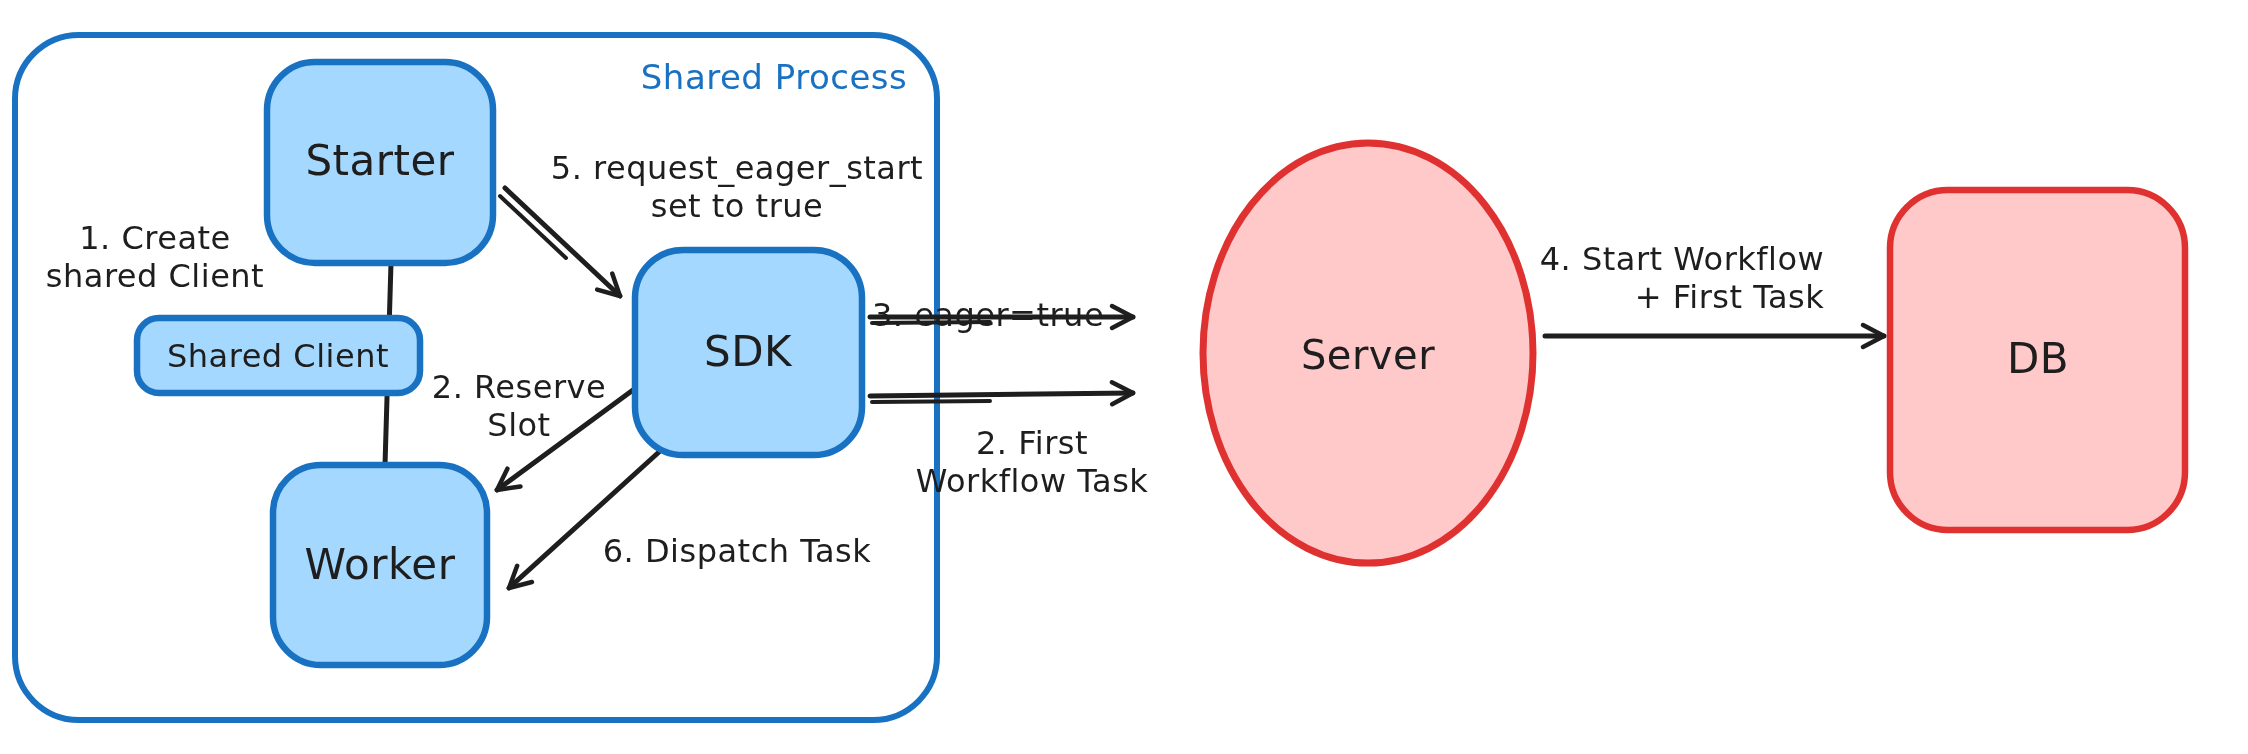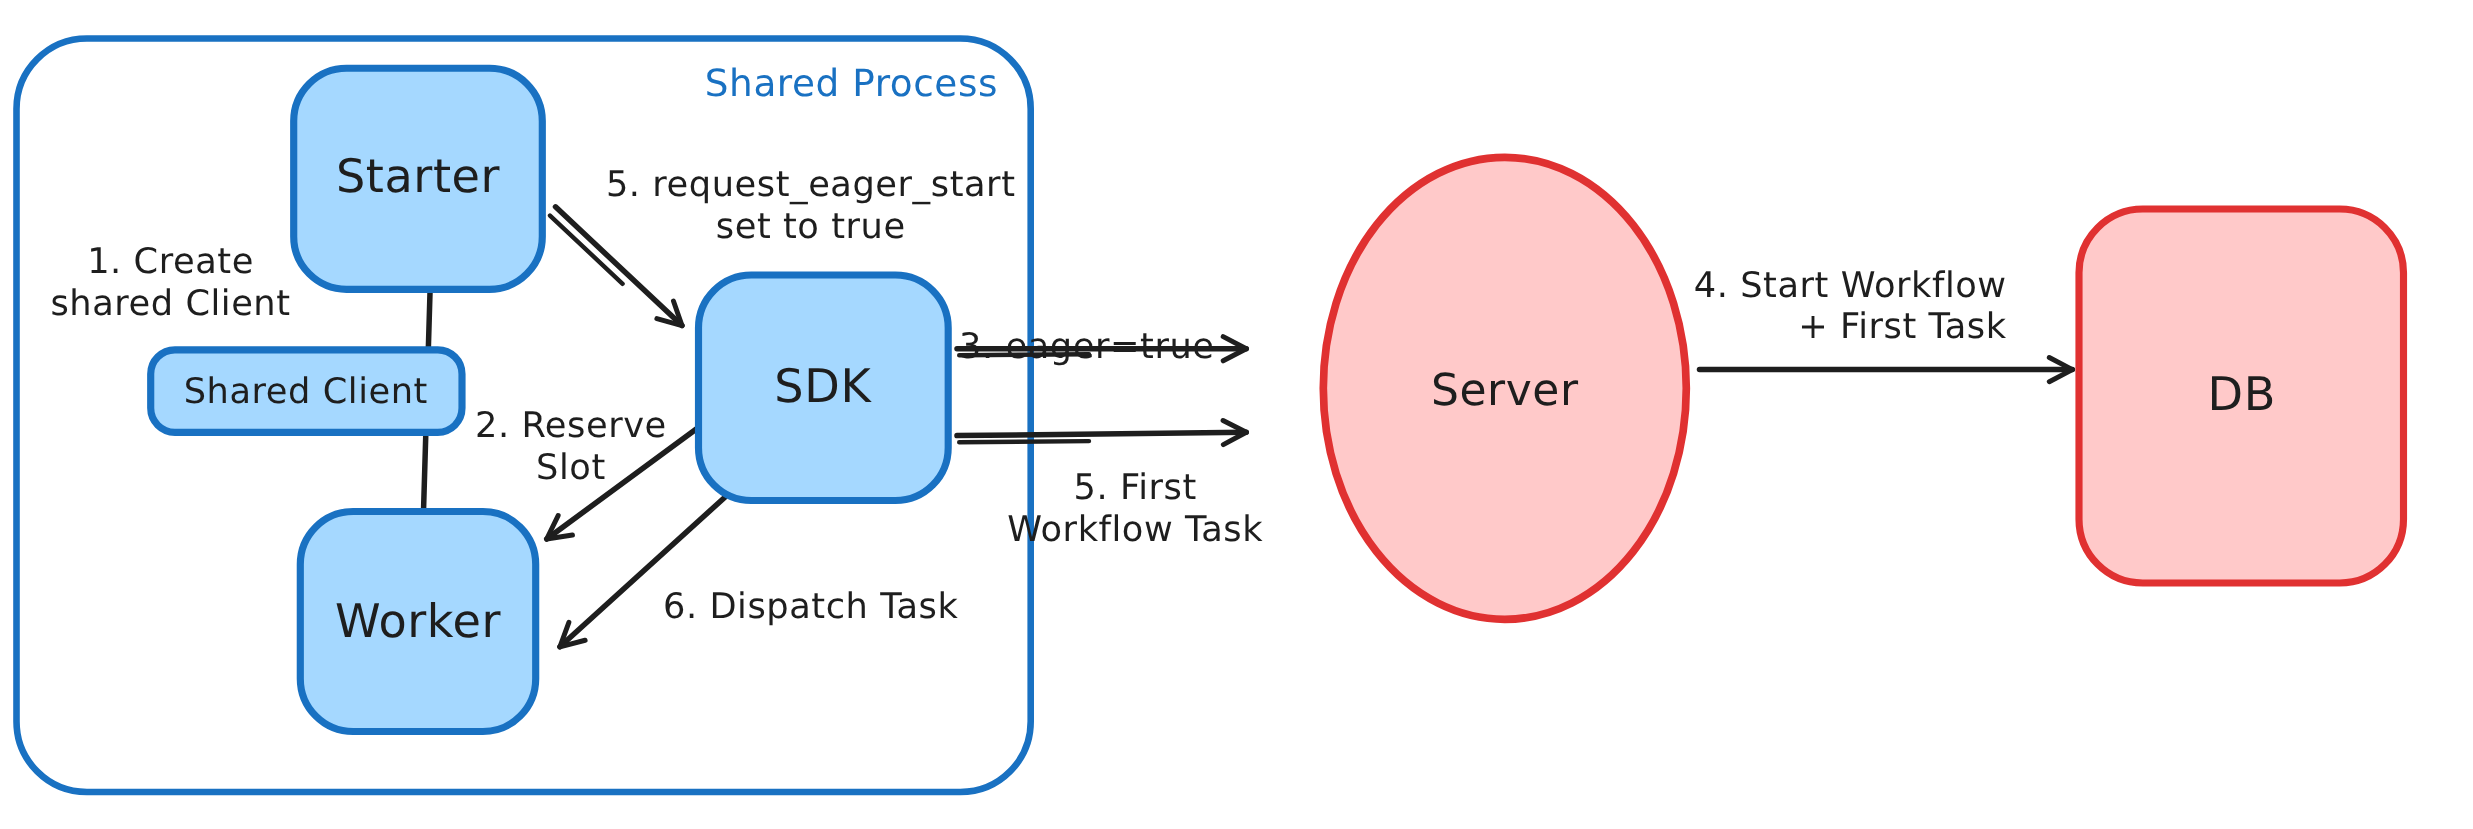--- a/index.html
+++ b/index.html
@@ -79,17 +79,17 @@
 
   <div class="label" style="left:155px;top:257px;">1. Create
 shared Client</div>
   <div class="label" style="left:737px;top:187px;">5. request_eager_start
 set to true</div>
   <div class="label" style="left:519px;top:406px;">2. Reserve
 Slot</div>
   <div class="label" style="left:988px;top:272px;margin-top:43px;">3. eager=true</div>
   <div class="label" style="left:1682px;top:278px;text-align:right;">4. Start Workflow
 + First Task</div>
-  <div class="label" style="left:1032px;top:462px;">5. First
+  <div class="label" style="left:1032px;top:462px;">2. First
 Workflow Task</div>
   <div class="label" style="left:737px;top:551px;">6. Dispatch Task</div>
 
 </div>
 
 </body></html>

